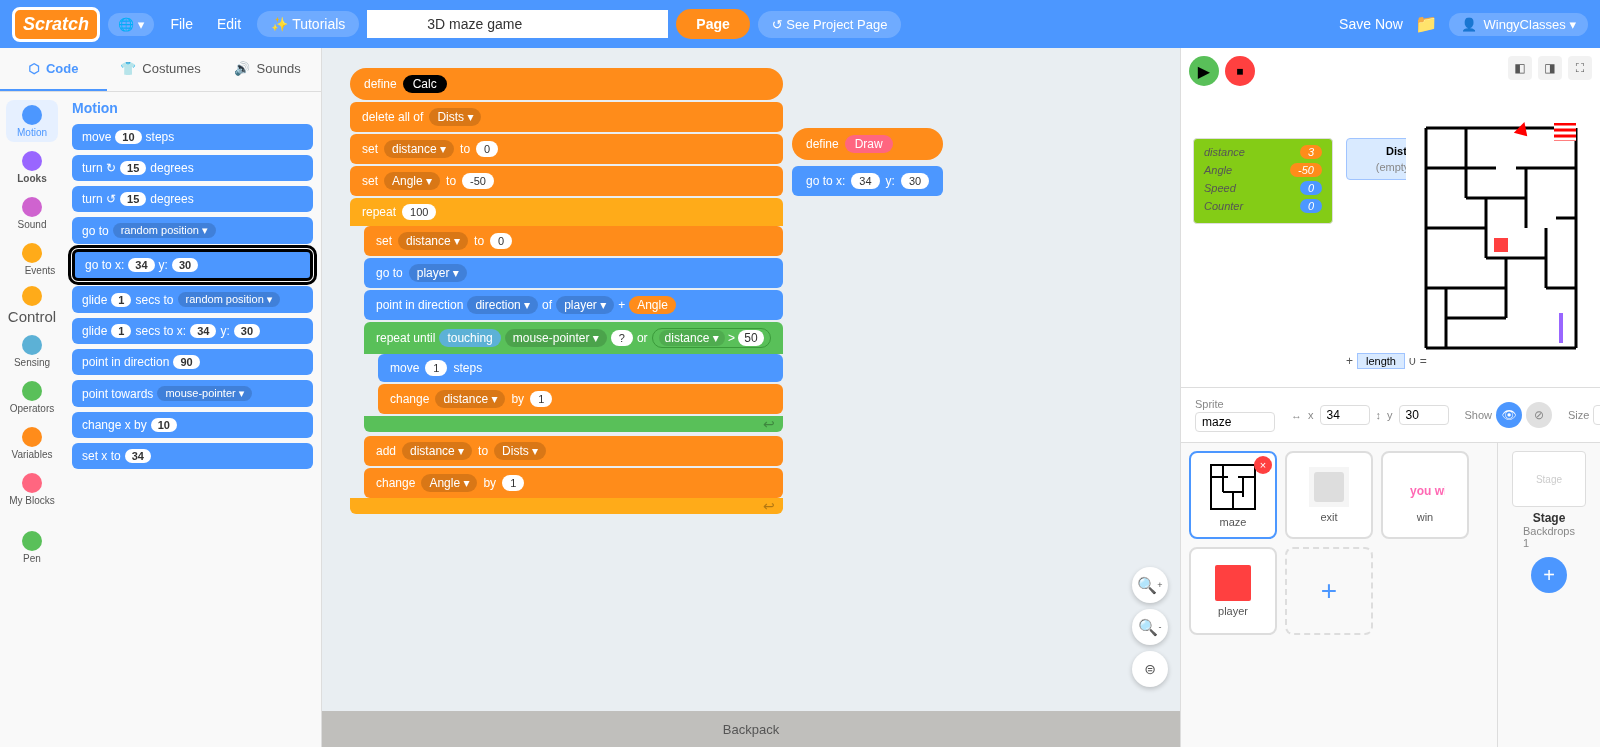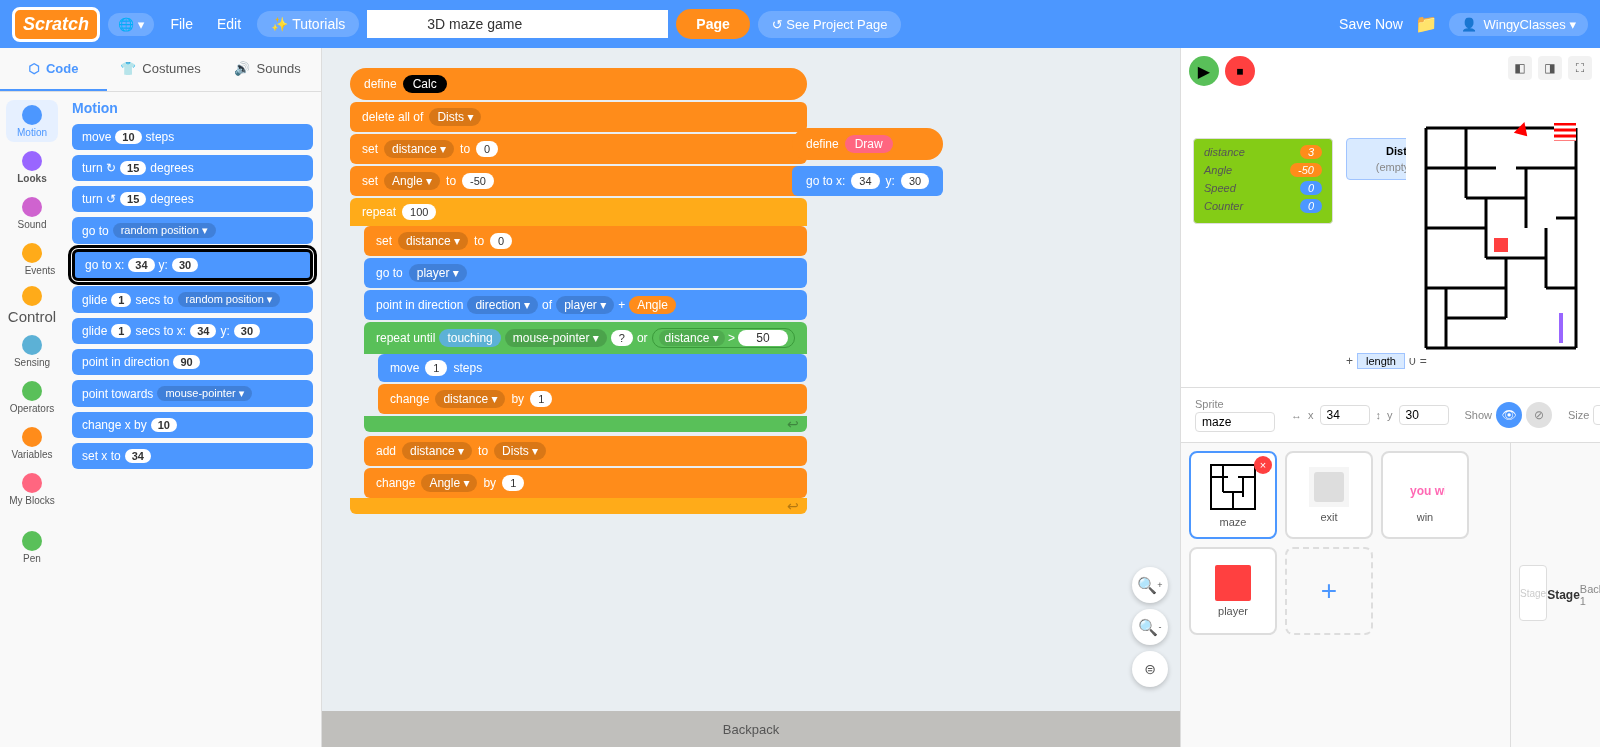--- a/index.html
+++ b/index.html
@@ -442,23 +442,23 @@
       top: 3px; right: 3px;
       width: 18px; height: 18px;
       background: #ff4040;
       border-radius: 50%;
       color: white;
       font-size: 11px;
       display: flex; align-items: center; justify-content: center;
       cursor: pointer;
     }
     #stage-thumb {
-      width: 90px;
-      display: flex;
-      flex-direction: row;
+      width: 103px;
+      display: flex;
+      flex-direction: column;
       align-items: center;
       padding: 8px;
       border-left: 1px solid #ddd;
     }
     .stage-thumb-box {
       width: 74px;
       height: 56px;
       background: white;
       border: 1px solid #ddd;
       border-radius: 4px;
@@ -681,21 +681,21 @@
 
         <div style="background:#59c059;border-radius:6px 6px 0 0;padding:6px 12px;color:white;font-size:12px;display:flex;align-items:center;gap:4px;margin-bottom:0;flex-wrap:wrap;">
           <span>repeat until</span>
           <span style="background:#5cb1d6;border-radius:10px;padding:2px 8px;">touching</span>
           <span style="background:rgba(0,0,0,0.15);border-radius:10px;padding:2px 8px;">mouse-pointer ▾</span>
           <span style="background:white;border-radius:10px;padding:2px 8px;color:#333;font-size:11px;">?</span>
           <span>or</span>
           <span style="background:#59c059;border-radius:10px;padding:2px 6px;border:1px solid #3a9a3a;">
             <span style="background:rgba(0,0,0,0.1);border-radius:8px;padding:1px 6px;">distance ▾</span>
             <span> &gt; </span>
-            <span style="background:white;border-radius:8px;padding:1px 18px;color:#333;">50</span>
+            <span style="background:white;border-radius:8px;padding:1px 6px;color:#333;">50</span>
           </span>
         </div>
 
         <div style="margin-left:14px;">
           <div style="background:#4c97ff;border-radius:6px;padding:6px 12px;color:white;font-size:12px;display:flex;align-items:center;gap:6px;margin-bottom:2px;">
             <span>move</span>
             <span style="background:white;border-radius:10px;padding:2px 8px;color:#333;font-size:11px;">1</span>
             <span>steps</span>
           </div>
           <div style="background:#ff8c1a;border-radius:6px;padding:6px 12px;color:white;font-size:12px;display:flex;align-items:center;gap:6px;margin-bottom:2px;">

